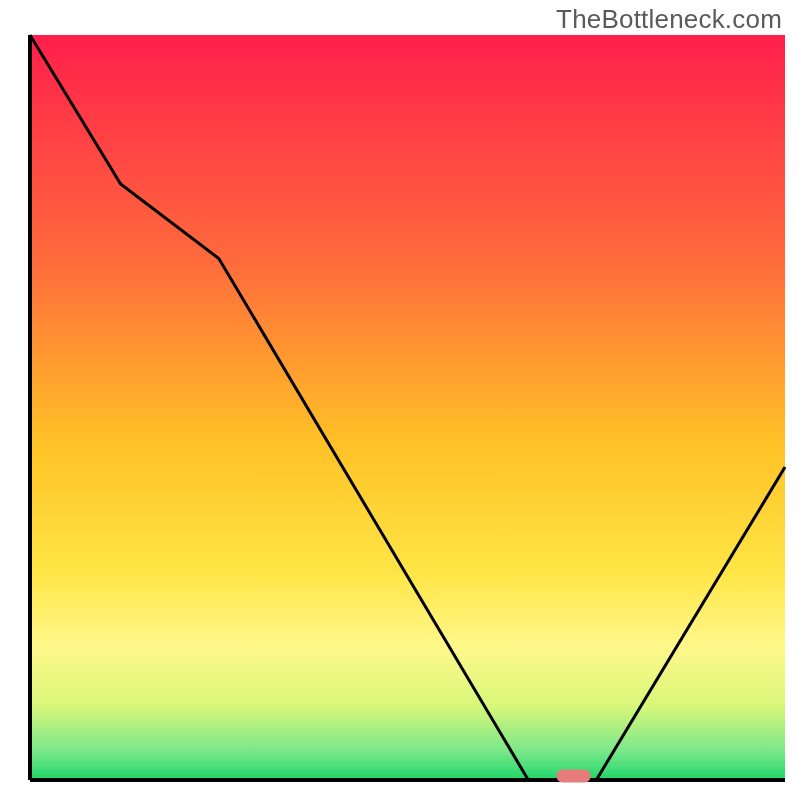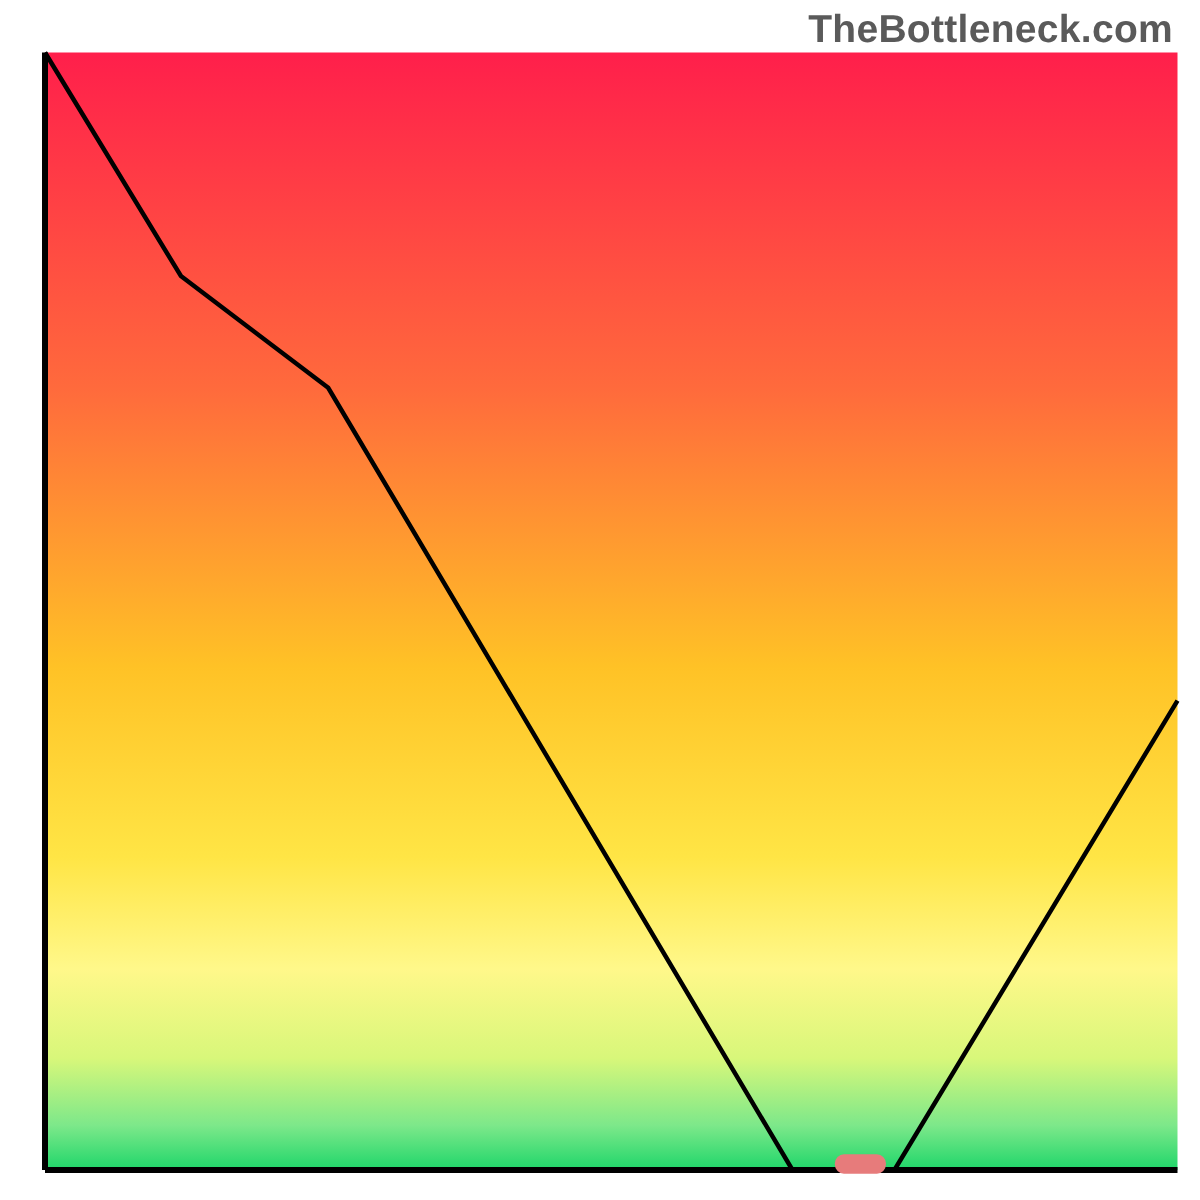--- a/index.html
+++ b/index.html
@@ -14,21 +14,21 @@
   .wrapper {
     position: relative;
     width: 800px;
     height: 800px;
   }
   .watermark {
     position: absolute;
     top: 4px;
     right: 18px;
     font-size: 26px;
-    font-weight: 700;
+    font-weight: 400;
     color: #5a5a5a;
     letter-spacing: 0.2px;
     text-align: right;
   }
   svg.chart {
     position: absolute;
     top: 0;
     left: 0;
     width: 800px;
     height: 800px;

